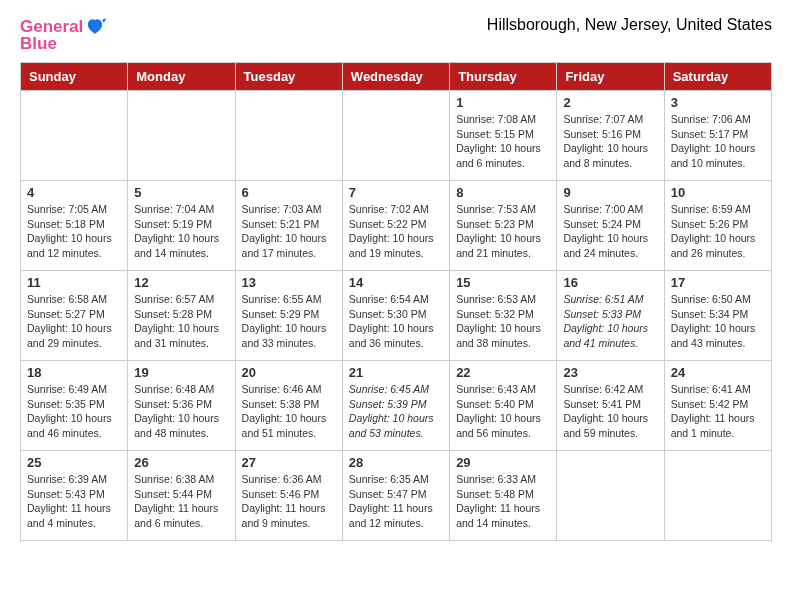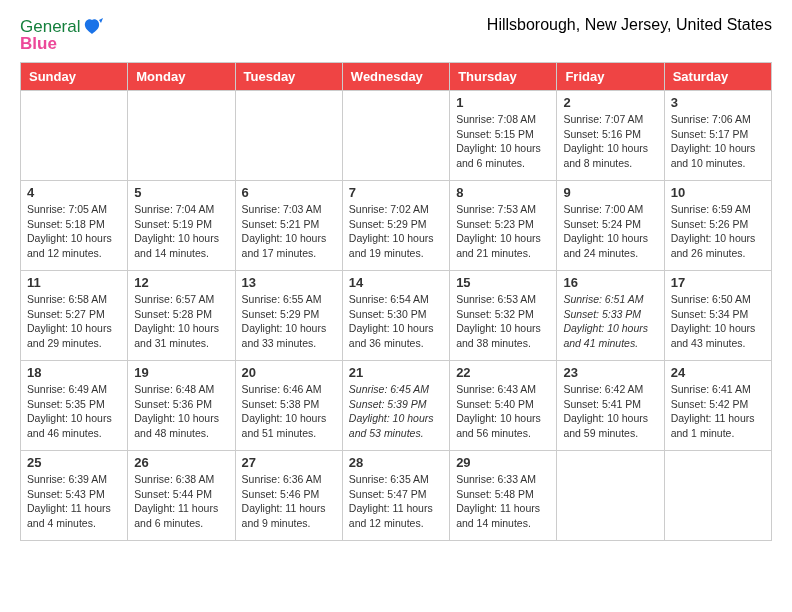--- a/index.html
+++ b/index.html
@@ -10,21 +10,21 @@
       min-height: 612px;
       padding: 16px 20px;
     }
     .calendar {
       width: 100%;
       border-collapse: collapse;
       margin-top: 8px;
       clear: both;
     }
     .calendar th {
-      background-color: #ef4444;
+      background-color: #b91c1c;
       color: white;
       text-align: left;
       padding: 6px 8px;
       font-size: 13px;
       font-weight: bold;
       border: 1px solid #ccc;
     }
     .calendar td {
       border: 1px solid #ccc;
       vertical-align: top;
@@ -57,21 +57,21 @@
       align-items: center;
     }
   </style>
 </head>
 <body>
 
 <div class="header-row">
   <div class="logo-area">
     <div>
       <div style="display:flex;align-items:center;">
-        <span style="font-size:17px;font-weight:normal;color:#15803d;">General</span>
+        <span style="font-size:17px;font-weight:bold;color:#ec4899;">General</span>
         <svg width="22" height="22" viewBox="0 0 22 22" style="margin:0 1px;">
           <path d="M11 4 C14 2, 19 5, 18 10 C17 14, 13 16, 11 18 C9 16, 5 14, 4 10 C3 5, 8 2, 11 4Z" fill="#1a73e8"></path>
           <path d="M18 4 L22 2 L20 7Z" fill="#1a73e8"></path>
         </svg>
       </div>
       <div style="font-size:17px;font-weight:bold;color:#ec4899;margin-top:-4px;">Blue</div>
     </div>
   </div>
   <div style="text-align:right;">
     <div class="subtitle">Hillsborough, New Jersey, United States</div>
@@ -136,21 +136,21 @@
         <td>
           <div class="day-number">6</div>
           <div class="day-info" style="white-space: pre-line;">Sunrise: 7:03 AM
 Sunset: 5:21 PM
 Daylight: 10 hours
 and 17 minutes.</div>
         </td>
         <td>
           <div class="day-number">7</div>
           <div class="day-info" style="white-space: pre-line;">Sunrise: 7:02 AM
-Sunset: 5:29 PM
+Sunset: 5:22 PM
 Daylight: 10 hours
 and 19 minutes.</div>
         </td>
         <td>
           <div class="day-number">8</div>
           <div class="day-info" style="white-space: pre-line;">Sunrise: 7:53 AM
 Sunset: 5:23 PM
 Daylight: 10 hours
 and 21 minutes.</div>
         </td>

